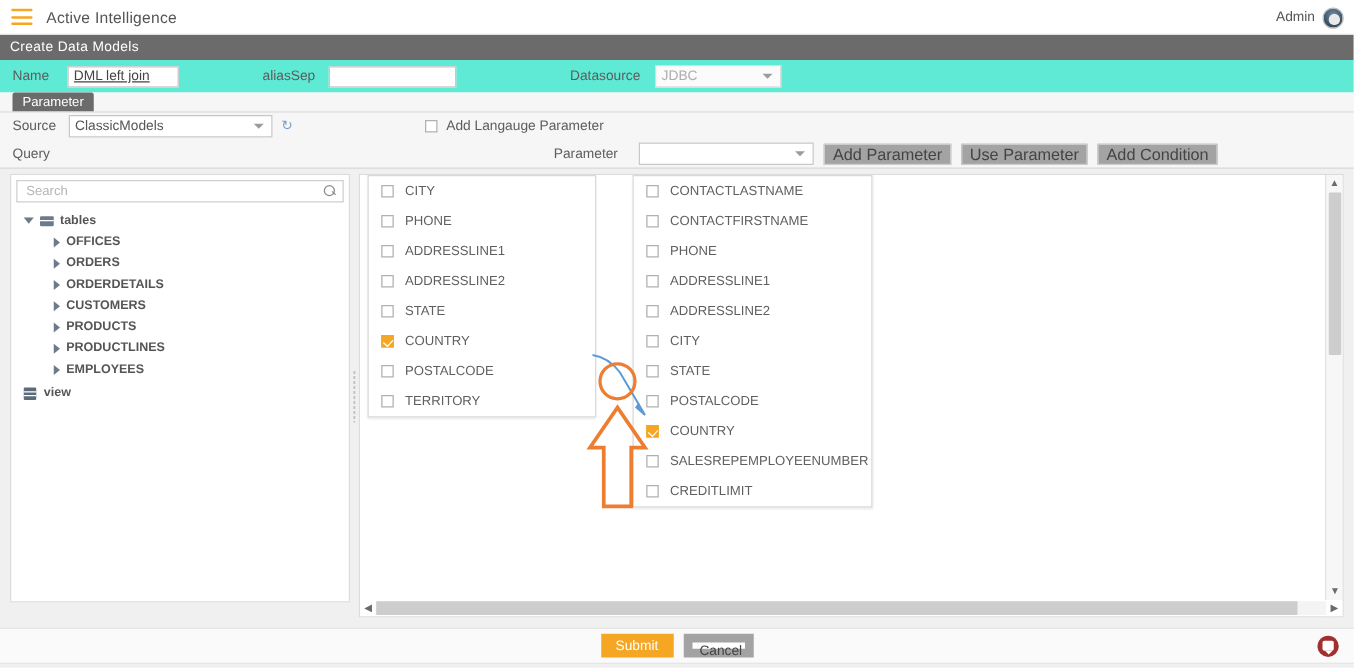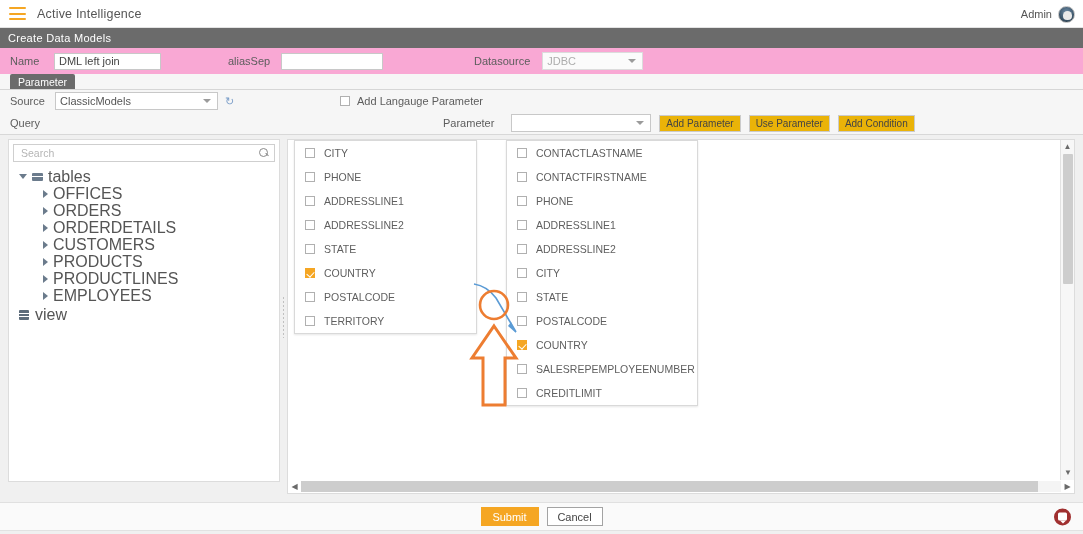--- a/index.html
+++ b/index.html
@@ -50,21 +50,21 @@
   .section-header {
     height:20px; background:#6b6b6b; color:#fff;
     display:flex; align-items:center; padding-left:8px;
     font-size:11px; letter-spacing:.3px;
   }
 
   
   .form-area { background:#f6f6f6; padding:0; }
   .row1 {
     height:26px; display:flex; align-items:center;
-    padding-left:10px; background:#f9a8d4; position:relative;
+    padding-left:10px; background:#5eead4; position:relative;
   }
   .lbl { color:#5d5d5d; font-size:11px; }
   .txtinput {
     height:17px; border:1px solid #c8c8c8; background:#fff;
     font-family:"Liberation Sans", sans-serif; font-size:11px;
     color:#444; padding:0 4px; outline:none;
   }
   .selbox {
     height:18px; border:1px solid #dcdcdc; background:#fbfbfb;
     font-size:11px; color:#adadad; padding:0 4px;
@@ -101,22 +101,22 @@
     width:10px; height:10px; border:1px solid #b0b0b0; background:#fff;
     display:inline-block; vertical-align:middle; flex:0 0 auto;
   }
   .chk.checked { background:#f5a623; border-color:#f5a623; position:relative; }
   .chk.checked:after {
     content:""; position:absolute; left:2px; top:1px;
     width:4px; height:6px; border:solid #fff; border-width:0 1.6px 1.6px 0;
     transform:rotate(42deg);
   }
   .btn-sm {
-    height:17px; padding:0 6px; font-size:10px; color:#444;
-    background:#eab308; border:1px solid #cbcbcb;
+    height:17px; padding:0 6px; font-size:13px; color:#444;
+    background:#a3a3a3; border:1px solid #cbcbcb;
     display:flex; align-items:center; cursor:pointer;
     font-family:"Liberation Sans", sans-serif;
   }
 
   
   .workarea {
     position:relative; height:368px;
     background:#f0f0f0; border-top:1px solid #d8d8d8;
     display:flex;
   }
@@ -136,21 +136,21 @@
   .magnifier { width:10px; height:10px; position:relative; }
   .magnifier:before{
     content:""; position:absolute; left:0; top:0; width:7px; height:7px;
     border:1.2px solid #8a8a8a; border-radius:50%;
   }
   .magnifier:after{
     content:""; position:absolute; left:6px; top:6px; width:4px; height:1.2px;
     background:#8a8a8a; transform:rotate(45deg);
   }
   .tree { padding:2px 0 0 8px; }
-  .tnode { height:17px; display:flex; align-items:center; gap:5px; font-size:16px; color:#555; }
+  .tnode { height:17px; display:flex; align-items:center; gap:5px; font-size:10px; color:#555;font-weight:bold; }
   .tnode.child { padding-left:26px; }
   .tnode.root { padding-left:2px; }
   .caret-down{
     width:0;height:0;border-left:4px solid transparent;border-right:4px solid transparent;
     border-top:5px solid #6b7b8c;
   }
   .caret-right{
     width:0;height:0;border-top:4px solid transparent;border-bottom:4px solid transparent;
     border-left:5px solid #6b7b8c;
   }
@@ -220,21 +220,21 @@
   .footer-actions {
     height:28px; background:#fafafa; border-top:1px solid #e0e0e0;
     display:flex; align-items:center; justify-content:center; gap:8px;
     position:relative;
   }
   .btn-submit {
     background:#f5a623; color:#fff; border:none; height:19px; width:58px;
     font-size:11px; cursor:pointer; font-family:"Liberation Sans", sans-serif;
   }
   .btn-cancel {
-    background:#fff; color:#444; border:1px solid #a3a3a3; height:19px; width:56px;
+    background:#fff; color:#444; border:7px solid #a3a3a3; height:19px; width:56px;
     font-size:11px; cursor:pointer; font-family:"Liberation Sans", sans-serif;
   }
   .chat-bubble {
     position:absolute; right:12px; top:50%; transform:translateY(-50%);
     width:17px; height:17px; border-radius:50%; background:#a03030;
     display:flex; align-items:center; justify-content:center; cursor:pointer;
   }
   .chat-bubble .inner {
     width:9px; height:8px; background:#fff; border-radius:1.5px; position:relative;
   }
@@ -266,21 +266,21 @@
     <div class="admin-label">Admin</div>
     <div class="avatar"></div>
   </div>
 </div>
 
 <div class="section-header">Create Data Models</div>
 
 <div class="form-area">
   <div class="row1">
     <div class="lbl" style="width:44px">Name</div>
-    <input class="txtinput" style="width: 107px;" value="DML left join">
+    <input class="txtinput" style="width: 89px; text-decoration: underline;" value="DML left join">
     <div class="lbl" style="margin-left:67px; width:44px">aliasSep</div>
     <input class="txtinput" style="width: 102px; margin-left: 9px;" value="">
     <div class="lbl" style="margin-left:91px">Datasource</div>
     <div class="selbox" style="width:101px; margin-left:12px">
       <span>JDBC</span>
       <span class="caret"></span>
     </div>
   </div>
 </div>
 

